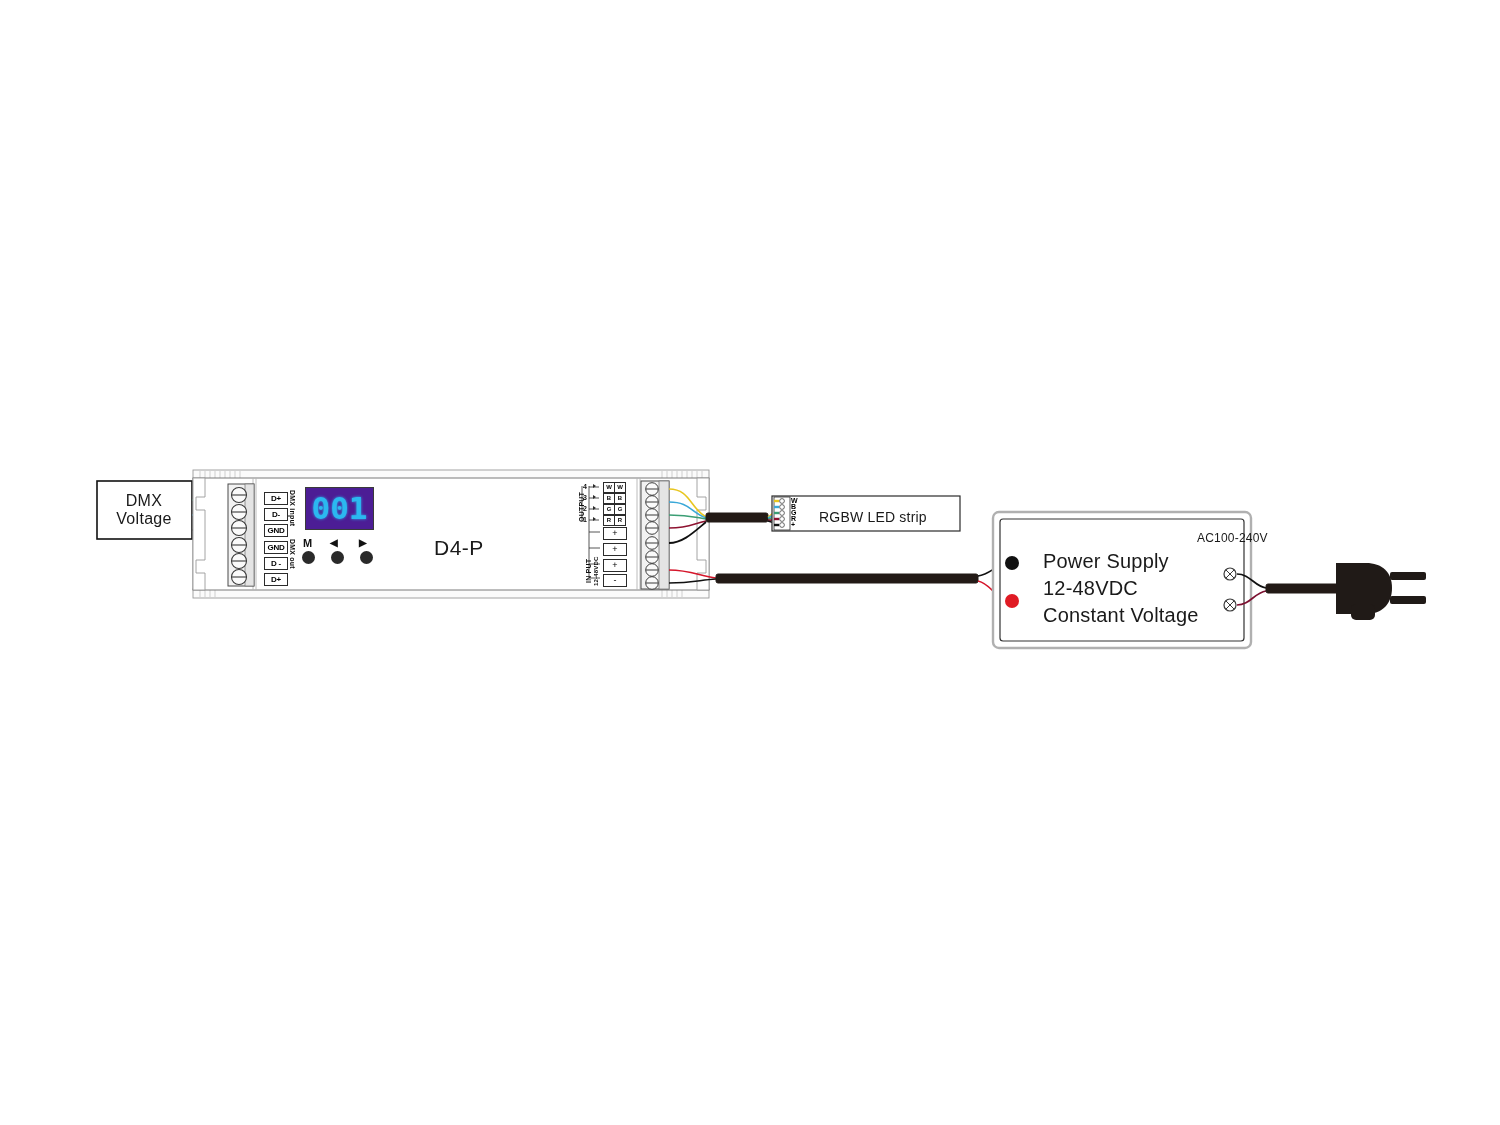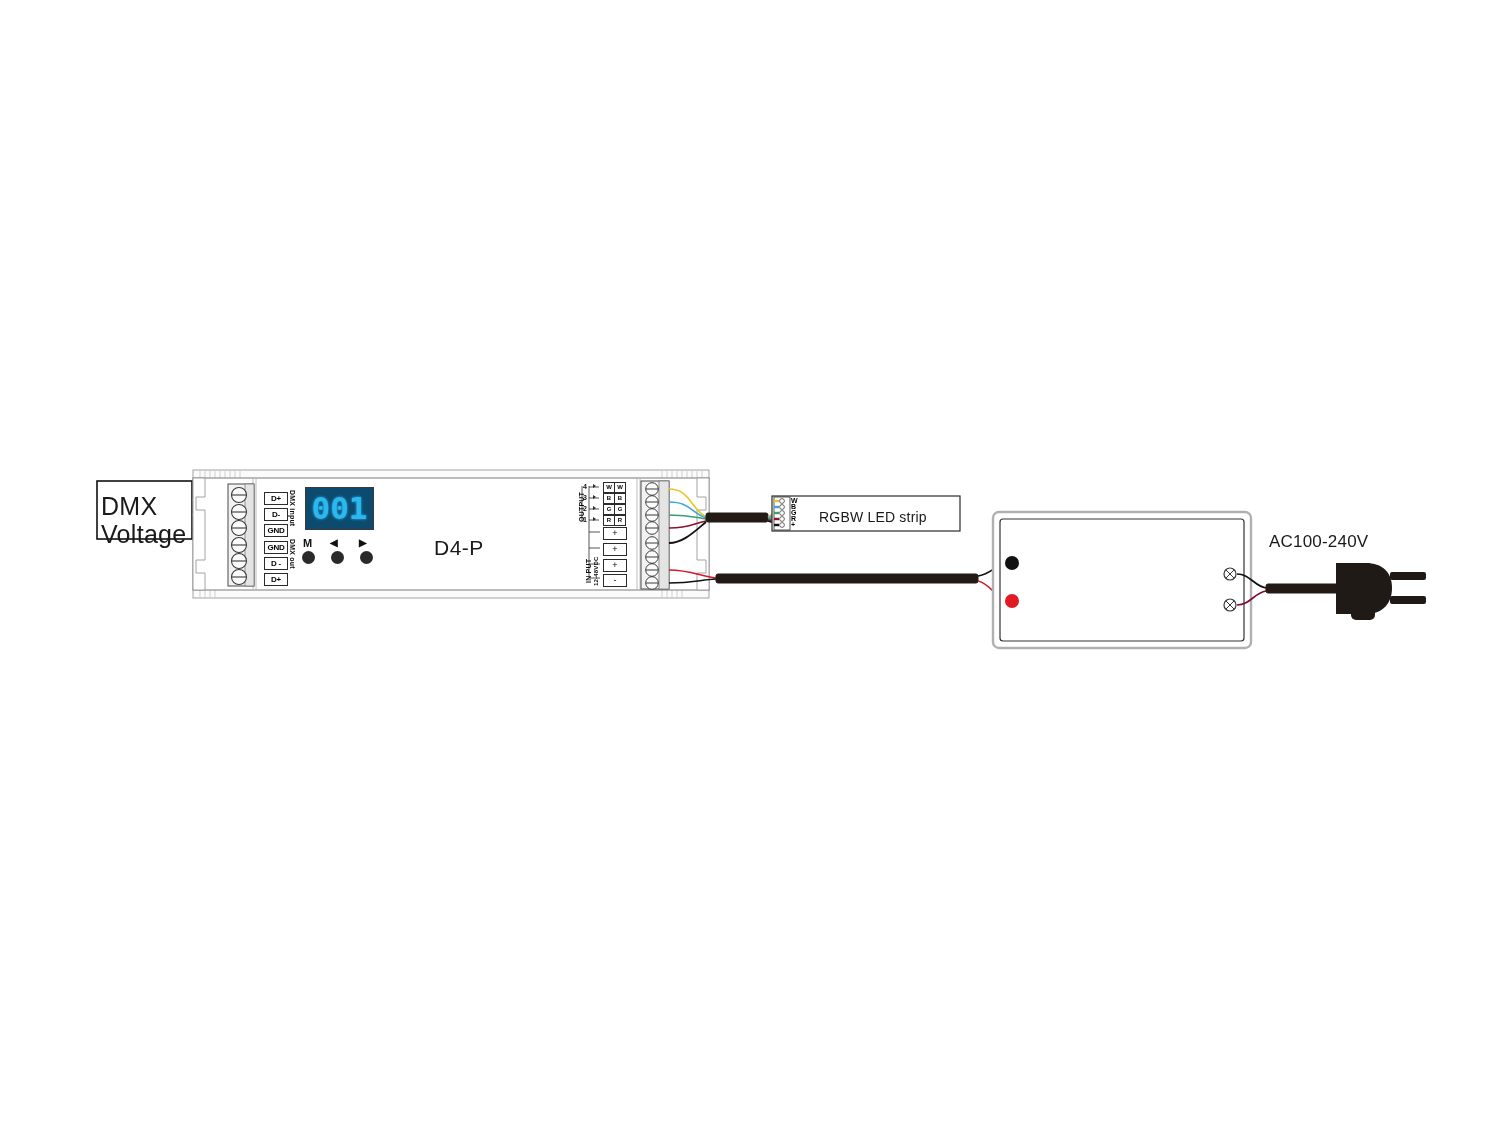--- a/index.html
+++ b/index.html
@@ -23,22 +23,22 @@
   svg#diagram { position: absolute; left:0; top:0; }
 
   .lbl {
     position: absolute;
     font-family: "Liberation Sans", sans-serif;
     color: #1a1a1a;
     white-space: nowrap;
     line-height: 1.12;
   }
   .lbl-dmx {
-    font-size: 25px;
-    text-align: left;
+    font-size: 16px;
+    text-align: center;
     width: 86px;
     left: 101px;
     top: 492px;
     letter-spacing: .3px;
   }
   .lbl-d4p {
     font-size: 21px;
     left: 434px;
     top: 536px;
     letter-spacing: .5px;
@@ -50,22 +50,22 @@
     letter-spacing: .2px;
   }
   .lbl-ps {
     font-size: 20px;
     left: 1043px;
     top: 548px;
     letter-spacing: .2px;
   }
   .lbl-ps div { line-height: 1.34; }
   .lbl-ac {
-    font-size: 17px;
-    left: 1269px;
+    font-size: 12px;
+    left: 1197px;
     top: 532px;
     letter-spacing: .2px;
   }
 
   
   .plate {
     position: absolute;
     border: 1px solid #2b2b2b;
     background: #fff;
     color: #000;
@@ -99,21 +99,21 @@
     transform: rotate(-90deg);
     white-space: nowrap;
     letter-spacing: .2px;
   }
 
   
   #display {
     position: absolute;
     left: 305px; top: 487px;
     width: 67px; height: 41px;
-    background: #0c4a6e;
+    background: #4c1d95;
     border: 1px solid #3a3a3a;
   }
   .digits {
     position: absolute;
     left: 0; top: 0;
     width: 67px; height: 41px;
     display: flex;
     align-items: center;
     justify-content: center;
     gap: 3px;
@@ -450,16 +450,21 @@
   <div class="vtext-ccw" style="left:593px; top:586px; font-size:6px;">12-48VDC</div>
 
   <div class="strip-term-lbl" style="left:791px; top:497px;">W</div>
   <div class="strip-term-lbl" style="left:791px; top:503px;">B</div>
   <div class="strip-term-lbl" style="left:791px; top:509px;">G</div>
   <div class="strip-term-lbl" style="left:791px; top:515px;">R</div>
   <div class="strip-term-lbl" style="left:791px; top:521px;">+</div>
 
   <div class="lbl lbl-strip">RGBW LED strip</div>
 
+  <div class="lbl lbl-ps">
+    <div>Power Supply</div>
+    <div>12-48VDC</div>
+    <div>Constant Voltage</div>
+  </div>
 
   <div class="lbl lbl-ac">AC100-240V</div>
 
 </div>
 
 </body></html>

